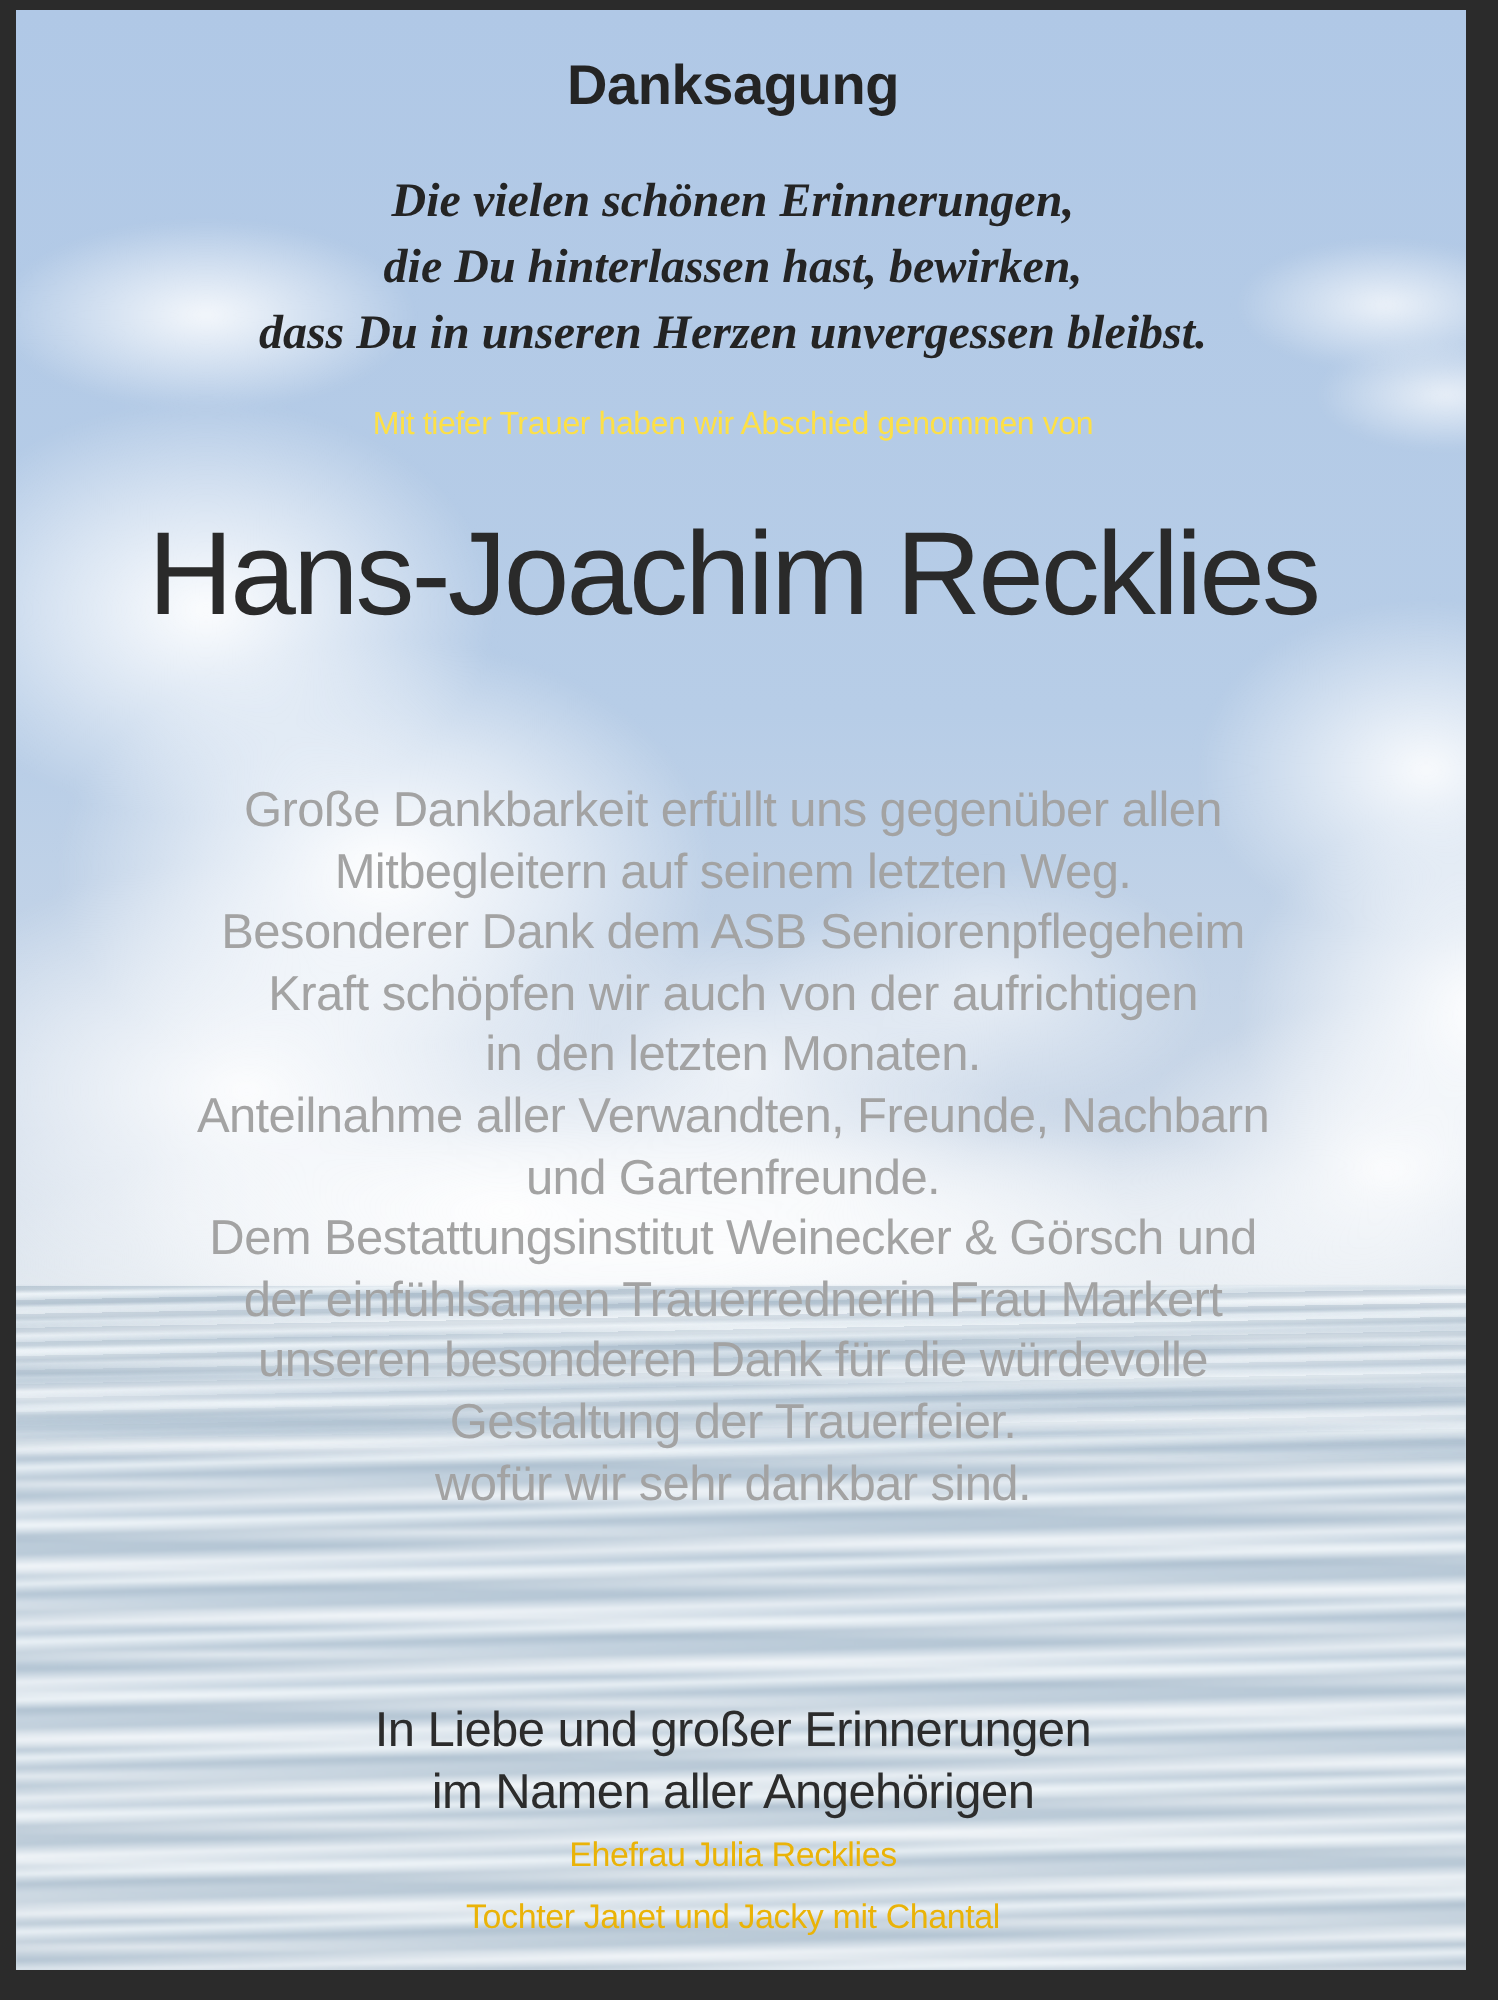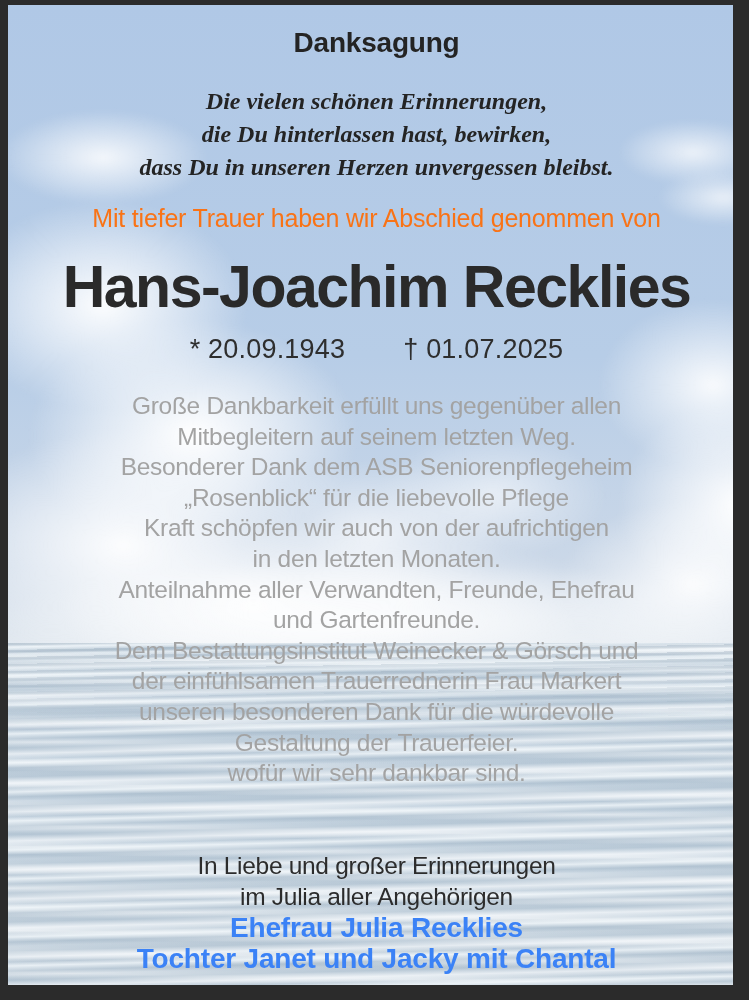--- a/index.html
+++ b/index.html
@@ -91,32 +91,32 @@
   }
   .water-fine{
     position:absolute;left:0;top:638px;width:725px;height:90px;
     background:repeating-linear-gradient(179deg,
         rgba(140,160,178,0.30) 0px, rgba(140,160,178,0.30) 2px,
         rgba(240,246,250,0.55) 4px, rgba(255,255,255,0) 7px);
     mask-image:linear-gradient(rgba(0,0,0,1), rgba(0,0,0,0));
     -webkit-mask-image:linear-gradient(rgba(0,0,0,1), rgba(0,0,0,0));
   }
   
-  .textlayer{position:absolute;left:14px;top:5px;width:725px;height:948px;color:#262626;}
+  .textlayer{position:absolute;left:4px;top:5px;width:725px;height:948px;color:#262626;}
   .tblock{position:absolute;left:0;width:100%;text-align:center;}
   .title{top:22px;font-size:28px;font-weight:bold;letter-spacing:-0.2px;color:#242424;}
   .verse{top:80px;font-family:"Liberation Serif", serif;font-style:italic;font-weight:bold;
          font-size:24px;line-height:33px;color:#242424;}
-  .intro{top:199px;font-size:25px;letter-spacing:-0.2px;color:#f97316;}
-  .name{top:245px;font-size:59px;line-height:74px;letter-spacing:-1.5px;color:#2a2a2a;font-weight:bold;}
+  .intro{top:199px;font-size:16px;letter-spacing:-0.2px;color:#fde047;}
+  .name{top:245px;font-size:59px;line-height:74px;letter-spacing:-1.5px;color:#2a2a2a;}
   .dates{top:329px;font-size:27px;letter-spacing:0.2px;color:#2e2e2e;}
   .dates .sep{display:inline-block;width:58px;}
   .thanks{top:386px;font-size:24.5px;line-height:30.6px;letter-spacing:-0.3px;color:#a3a3a3;}
   .closing{top:845px;font-size:24.5px;line-height:31px;letter-spacing:-0.3px;color:#2c2c2c;}
-  .family{top:908px;font-size:28px;line-height:30.5px;font-weight:bold;letter-spacing:-0.2px;color:#3b82f6;}
+  .family{top:908px;font-size:17px;line-height:30.5px;font-weight:normal;letter-spacing:-0.2px;color:#eab308;}
 </style>
 </head>
 <body>
 
 <div class="stage">
 
   <div class="photo">
     <div class="sky"></div>
     <div class="clouds"></div>
     <div class="water"></div>
@@ -130,43 +130,39 @@
     <div class="tblock verse">
       <div>Die vielen schönen Erinnerungen,</div>
       <div>die Du hinterlassen hast, bewirken,</div>
       <div>dass Du in unseren Herzen unvergessen bleibst.</div>
     </div>
 
     <div class="tblock intro">Mit tiefer Trauer haben wir Abschied genommen von</div>
 
     <div class="tblock name">Hans-Joachim Recklies</div>
 
-    <div class="tblock dates">
-      <span>* 20.09.1943</span><span class="sep"></span><span>† 01.07.2025</span>
-    </div>
 
     <div class="tblock thanks">
       <div>Große Dankbarkeit erfüllt uns gegenüber allen</div>
       <div>Mitbegleitern auf seinem letzten Weg.</div>
       <div>Besonderer Dank dem ASB Seniorenpflegeheim</div>
-      <div>„Rosenblick“ für die liebevolle Pflege</div>
       <div>Kraft schöpfen wir auch von der aufrichtigen</div>
       <div>in den letzten Monaten.</div>
-      <div>Anteilnahme aller Verwandten, Freunde, Ehefrau</div>
+      <div>Anteilnahme aller Verwandten, Freunde, Nachbarn</div>
       <div>und Gartenfreunde.</div>
       <div>Dem Bestattungsinstitut Weinecker &amp; Görsch und</div>
       <div>der einfühlsamen Trauerrednerin Frau Markert</div>
       <div>unseren besonderen Dank für die würdevolle</div>
       <div>Gestaltung der Trauerfeier.</div>
       <div>wofür wir sehr dankbar sind.</div>
     </div>
 
     <div class="tblock closing">
       <div>In Liebe und großer Erinnerungen</div>
-      <div>im Julia aller Angehörigen</div>
+      <div>im Namen aller Angehörigen</div>
     </div>
 
     <div class="tblock family">
       <div>Ehefrau Julia Recklies</div>
       <div>Tochter Janet und Jacky mit Chantal</div>
     </div>
 
   </div>
 </div>
 

